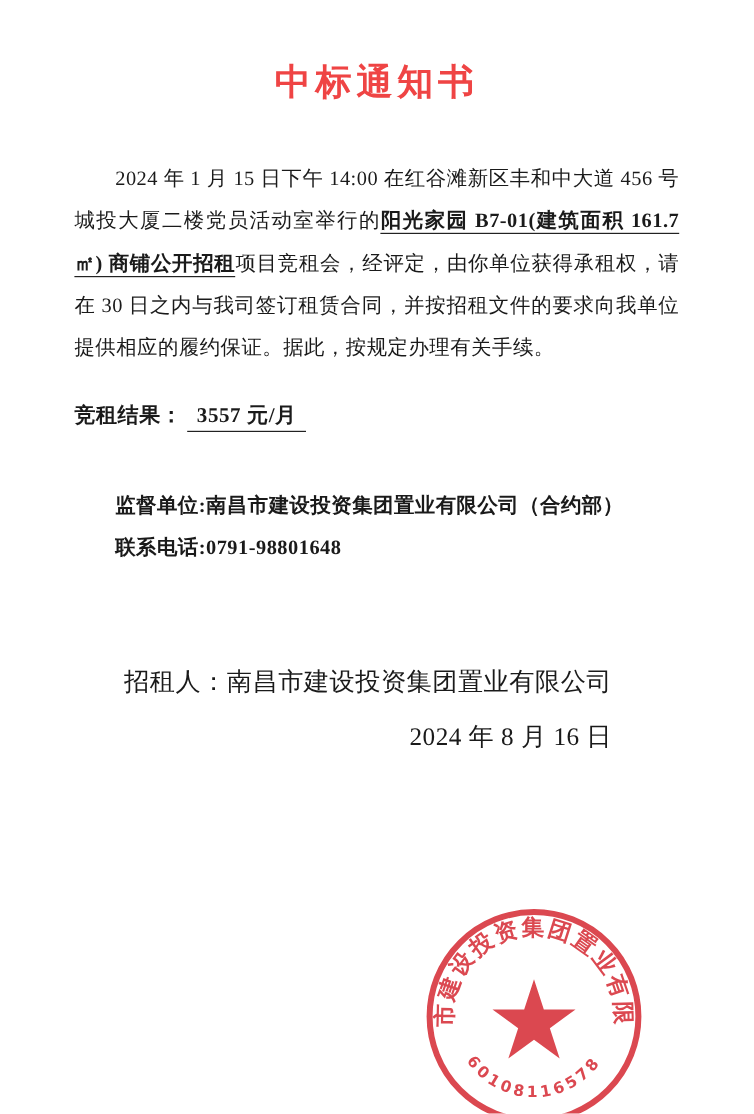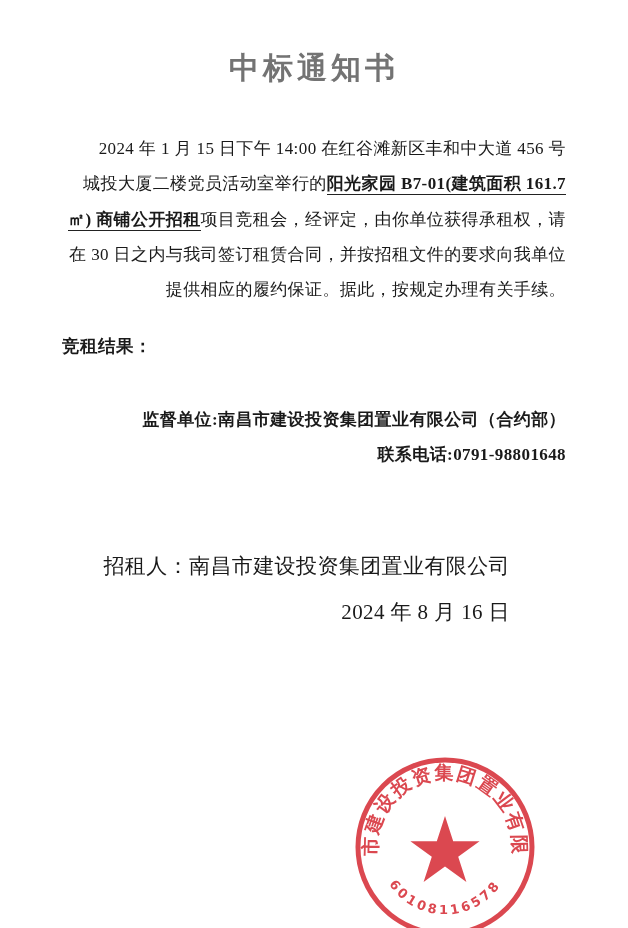--- a/index.html
+++ b/index.html
@@ -24,21 +24,21 @@
     padding: 0 62px;
   }
 
   .doc-title {
     text-align: center;
     font-size: 30px;
     letter-spacing: 4px;
     font-weight: 700;
     margin-top: 48px;
     margin-bottom: 42px;
-    color: #737373;
+    color: #ef4444;
     font-family: "DejaVu Serif", "Liberation Serif", serif;
   }
 
   .recipient-line {
     font-size: 17.5px;
     font-weight: 700;
     margin-bottom: 16px;
     letter-spacing: 0.5px;
   }
   .recipient-name {
@@ -49,21 +49,20 @@
   .body-para {
     font-size: 17px;
     line-height: 2.08;
     text-align: justify;
     text-justify: inter-ideograph;
     letter-spacing: 0.4px;
     margin: 0;
   }
   .indent {
     text-indent: 2em;
-    text-align: right;
   }
   .u {
     border-bottom: 1.3px solid #222;
     padding-bottom: 1px;
   }
   .bold {
     font-weight: 700;
   }
 
   .result-row {
@@ -127,20 +126,21 @@
 
   <div class="doc-title">中标通知书</div>
 
 
   <p class="body-para indent">
     <span>2024 年 1 月 15 日下午 14:00 在红谷滩新区丰和中大道 456 号城投大厦二楼党员活动室举行的</span><span class="u bold">阳光家园 B7-01(建筑面积 161.7 ㎡) 商铺公开招租</span><span>项目竞租会，经评定，由你单位获得承租权，请在 30 日之内与我司签订租赁合同，并按招租文件的要求向我单位提供相应的履约保证。据此，按规定办理有关手续。</span>
   </p>
 
   <div class="result-row">
     <span class="result-label">竞租结果：</span>
+    <span class="result-value">3557 元/月</span>
   </div>
 
 
   <div class="spacer-sm"></div>
 
   <div class="info-line indent">监督单位:南昌市建设投资集团置业有限公司（合约部）</div>
   <div class="info-line indent">联系电话:0791-98801648</div>
 
   <div class="signature-block">
     <div class="signature-line">

